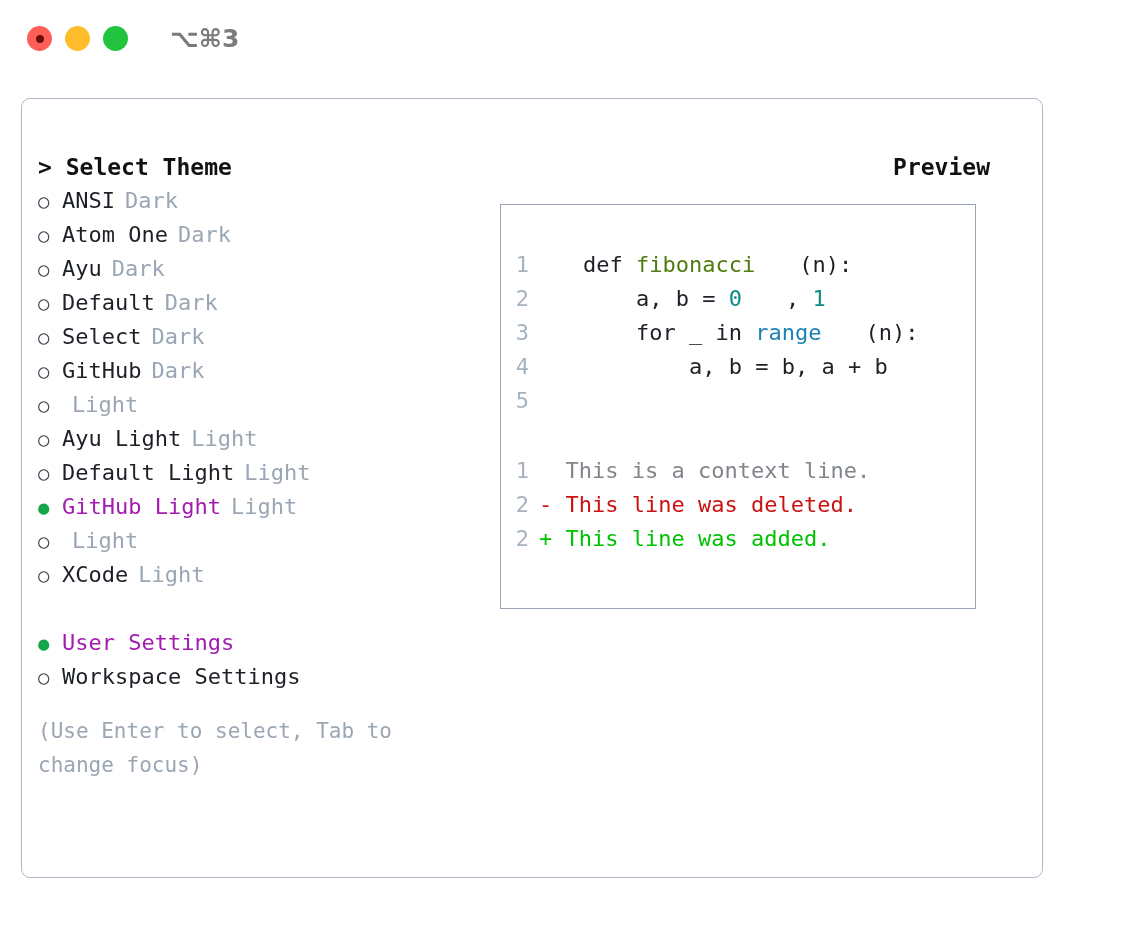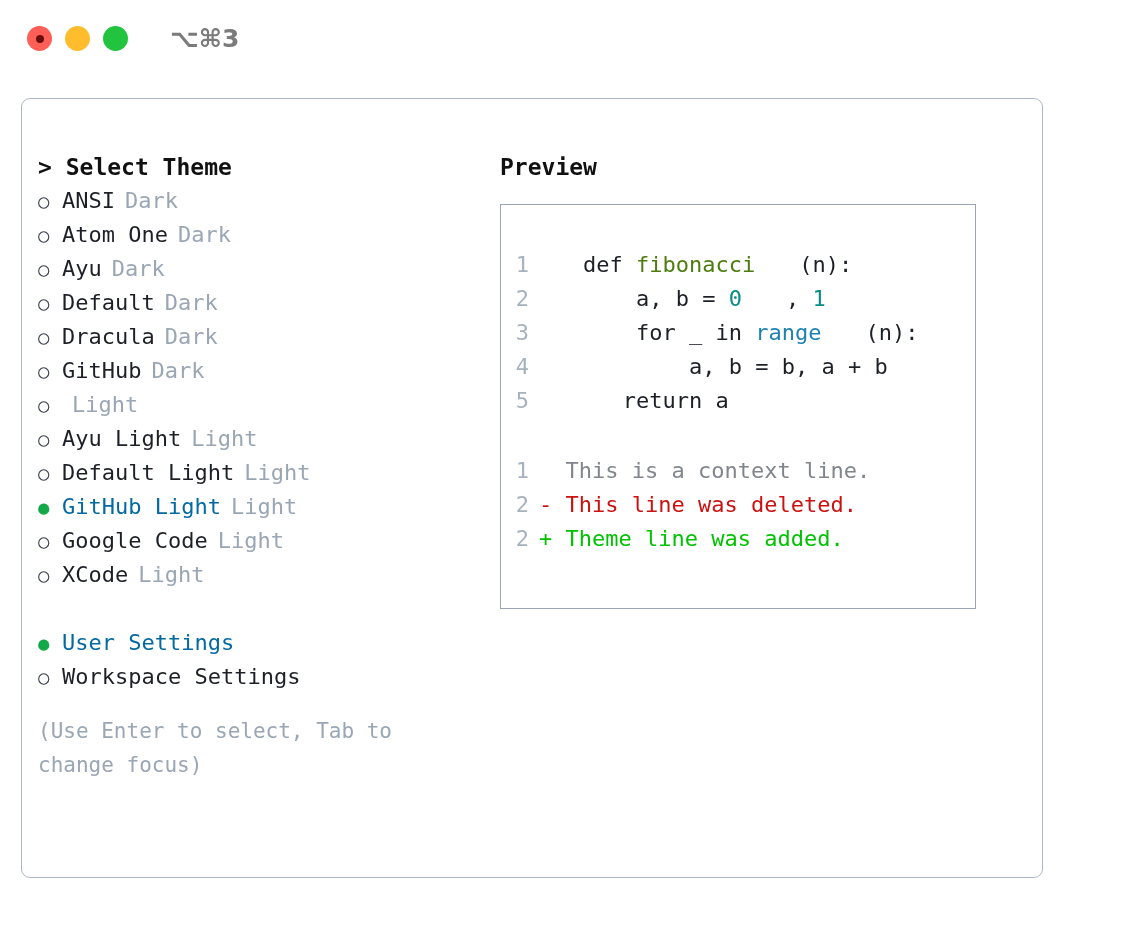--- a/index.html
+++ b/index.html
@@ -109,21 +109,21 @@
     white-space: pre;
   }
   .bullet {
     width: 24px;
     flex: 0 0 24px;
     color: #3d4450;
     font-size: 19px;
   }
   .bullet.sel { color: #14a849; }
   .opt-label { color: #1d2127; }
-  .opt-label.sel { color: #0369a1; }
+  .opt-label.sel { color: #a21caf; }
   .opt-tag {
     color: #9aa6b4;
     margin-left: 10px;
   }
 
   .spacer-row { height: 34px; }
 
   .hint {
     margin-top: 20px;
     font-size: 21px;
@@ -137,20 +137,21 @@
     position: absolute;
     left: 478px;
     top: 51px;
     width: 490px;
   }
   .preview-title {
     font-size: 23px;
     font-weight: bold;
     color: #111111;
     line-height: 34px;
+    text-align: right;
   }
   .preview-box {
     margin-top: 20px;
     width: 476px;
     height: 405px;
     border: 1px solid #99a5b4;
     box-sizing: border-box;
     background: #ffffff;
     padding: 43px 0 0 0;
   }
@@ -198,27 +199,27 @@
 
     <div class="left-col">
 
       <div class="section-head">&gt; Select Theme</div>
 
       <div id="theme-list">
           <div class="opt-row"><span class="bullet">○</span><span class="opt-label">ANSI</span><span class="opt-tag">Dark</span></div>
           <div class="opt-row"><span class="bullet">○</span><span class="opt-label">Atom One</span><span class="opt-tag">Dark</span></div>
           <div class="opt-row"><span class="bullet">○</span><span class="opt-label">Ayu</span><span class="opt-tag">Dark</span></div>
           <div class="opt-row"><span class="bullet">○</span><span class="opt-label">Default</span><span class="opt-tag">Dark</span></div>
-          <div class="opt-row"><span class="bullet">○</span><span class="opt-label">Dracula</span><span class="opt-tag">Dark</span></div>
+          <div class="opt-row"><span class="bullet">○</span><span class="opt-label">Select</span><span class="opt-tag">Dark</span></div>
           <div class="opt-row"><span class="bullet">○</span><span class="opt-label">GitHub</span><span class="opt-tag">Dark</span></div>
           <div class="opt-row"><span class="bullet">○</span><span class="opt-tag">Light</span></div>
           <div class="opt-row"><span class="bullet">○</span><span class="opt-label">Ayu Light</span><span class="opt-tag">Light</span></div>
           <div class="opt-row"><span class="bullet">○</span><span class="opt-label">Default Light</span><span class="opt-tag">Light</span></div>
           <div class="opt-row"><span class="bullet sel">●</span><span class="opt-label sel">GitHub Light</span><span class="opt-tag">Light</span></div>
-          <div class="opt-row"><span class="bullet">○</span><span class="opt-label">Google Code</span><span class="opt-tag">Light</span></div>
+          <div class="opt-row"><span class="bullet">○</span><span class="opt-tag">Light</span></div>
           <div class="opt-row"><span class="bullet">○</span><span class="opt-label">XCode</span><span class="opt-tag">Light</span></div>
         </div>
 
       <div class="spacer-row"></div>
 
 
       <div id="apply-list">
           <div class="opt-row"><span class="bullet sel">●</span><span class="opt-label sel">User Settings</span></div>
           <div class="opt-row"><span class="bullet">○</span><span class="opt-label">Workspace Settings</span></div>
         </div>
@@ -228,25 +229,25 @@
 
     <div class="right-col">
       <div class="preview-title">Preview</div>
 
       <div class="preview-box">
         <div id="code-block">
             <div class="code-line"><span class="gutter">1</span><span><span class="code-txt">def </span><span class="tok-fn">fibonacci</span><span class="code-txt">(n):</span></span></div>
             <div class="code-line"><span class="gutter">2</span><span><span class="code-txt">    a, b = </span><span class="tok-num">0</span><span class="code-txt">, </span><span class="tok-num">1</span></span></div>
             <div class="code-line"><span class="gutter">3</span><span><span class="code-txt">    for _ in </span><span class="tok-call">range</span><span class="code-txt">(n):</span></span></div>
             <div class="code-line"><span class="gutter">4</span><span><span class="code-txt">        a, b = b, a + b</span></span></div>
-            <div class="code-line"><span class="gutter">5</span><span><span class="code-txt">   return a</span></span></div>
+            <div class="code-line"><span class="gutter">5</span></div>
           </div>
         <div class="diff-gap"></div>
         <div id="diff-block">
             <div class="code-line"><span class="gutter">1</span><span class="diff-ctx"> </span><span class="diff-ctx"> This is a context line.</span></div>
             <div class="code-line"><span class="gutter">2</span><span class="diff-del">-</span><span class="diff-del"> This line was deleted.</span></div>
-            <div class="code-line"><span class="gutter">2</span><span class="diff-add">+</span><span class="diff-add"> Theme line was added.</span></div>
+            <div class="code-line"><span class="gutter">2</span><span class="diff-add">+</span><span class="diff-add"> This line was added.</span></div>
           </div>
       </div>
     </div>
 
   </div>
 </div>
 
 </body></html>

